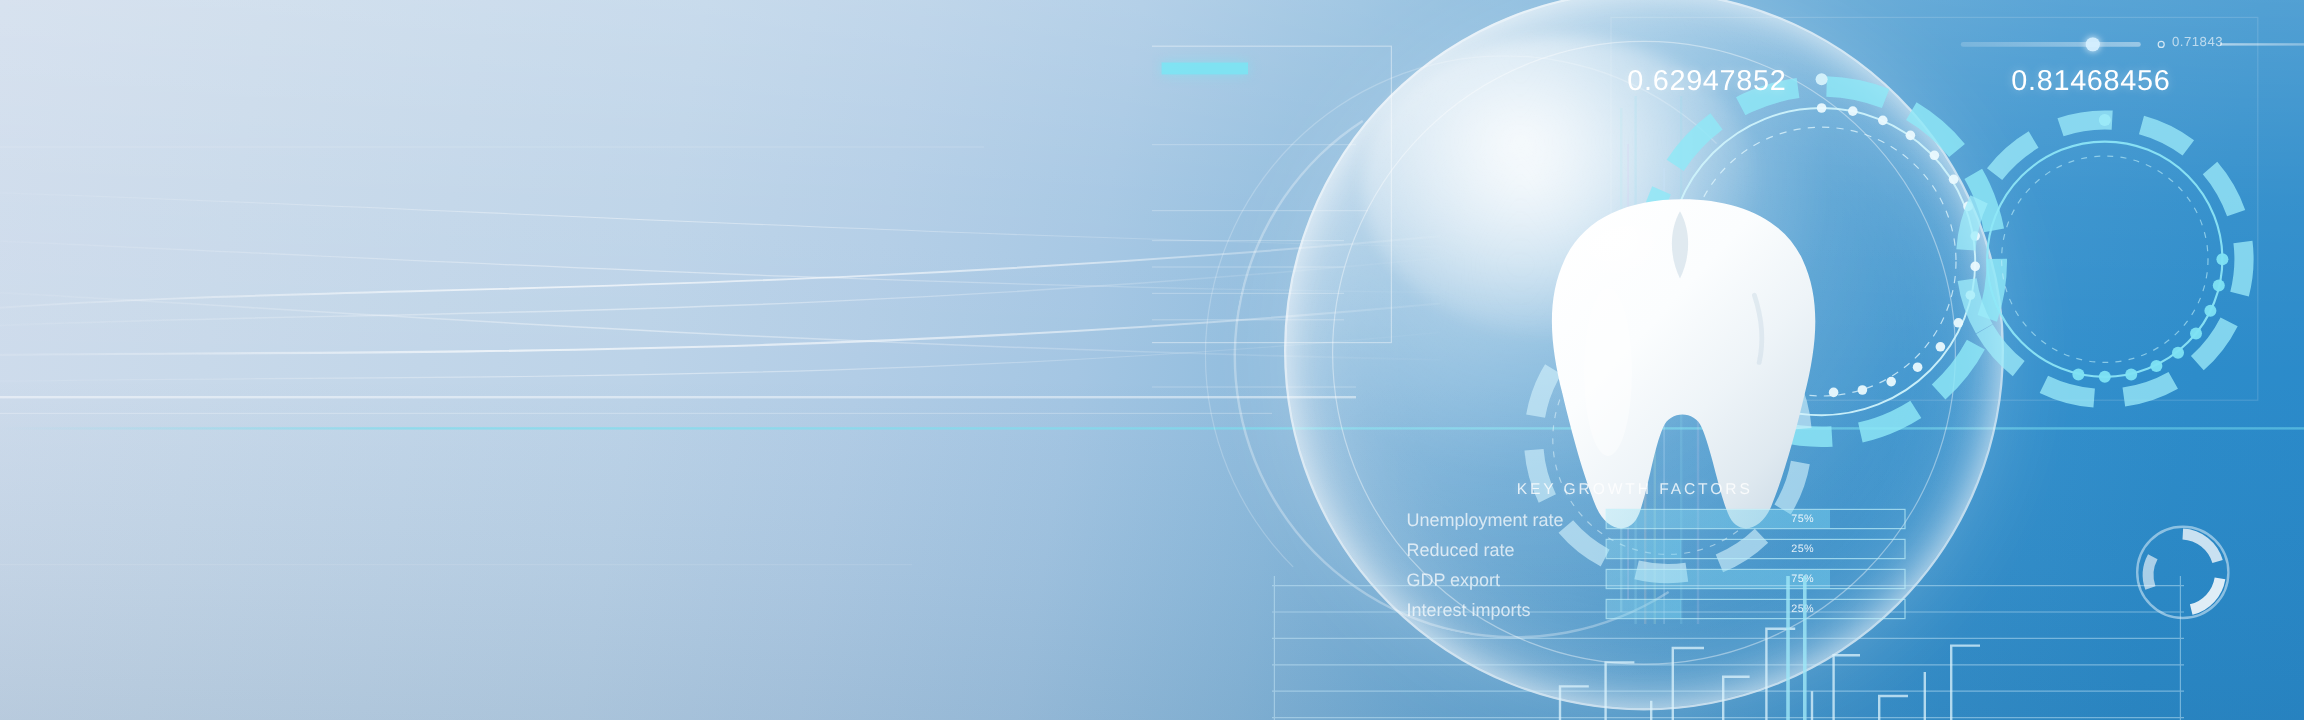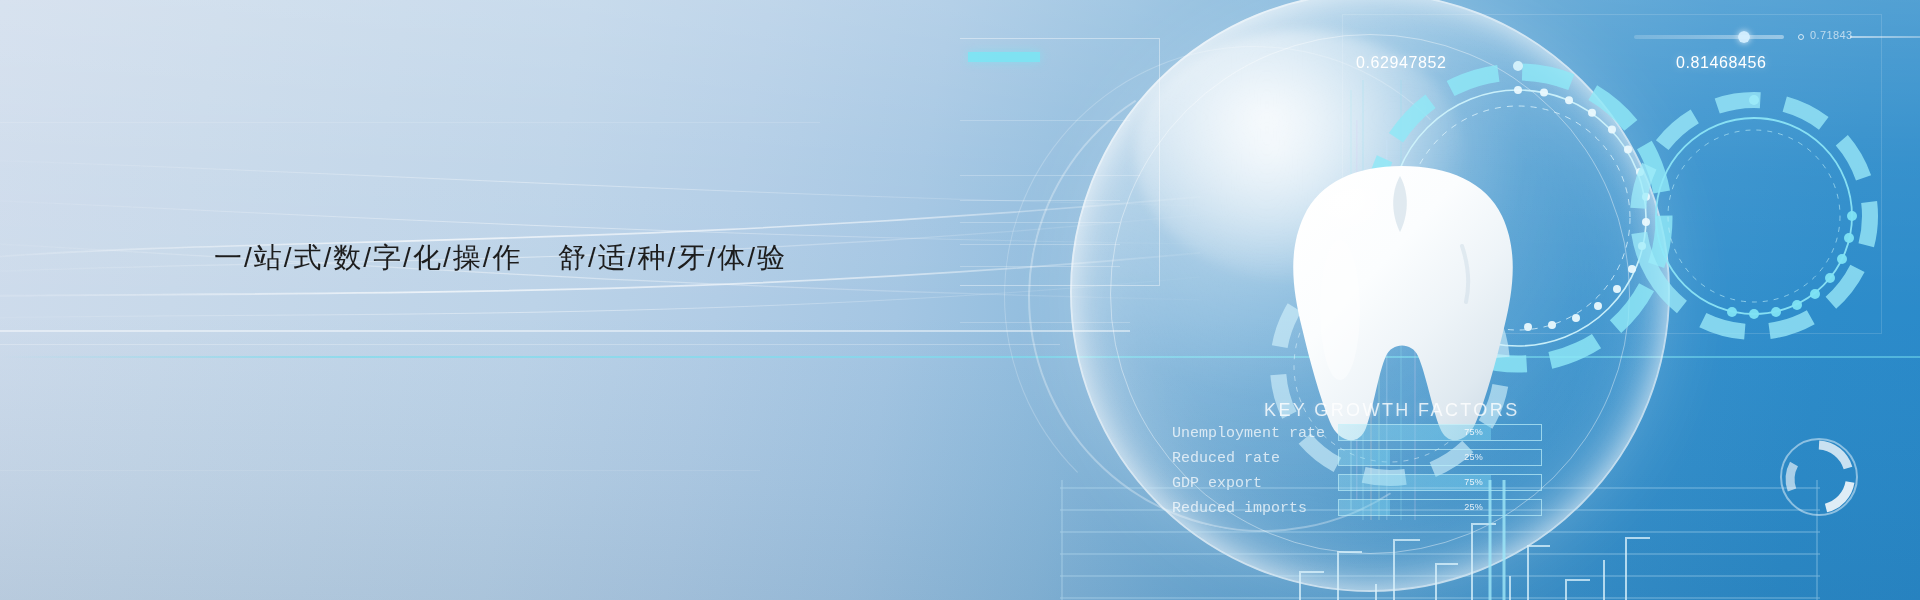--- a/index.html
+++ b/index.html
@@ -86,21 +86,21 @@
   .hudrule.dim{background:rgba(255,255,255,.24);}
 
   
   .tooth{position:absolute;left:322px;top:160px;width:240px;height:290px;}
 
   
   .ringwrap{position:absolute;}
 
   
   .hudnum{
-    position:absolute;color:#ffffff;font-size:16px;letter-spacing:.6px;
+    position:absolute;color:#ffffff;font-size:24px;letter-spacing:.6px;
     font-family:"Liberation Sans","DejaVu Sans",sans-serif;font-weight:400;
     text-shadow:0 0 8px rgba(255,255,255,.35);
   }
 
   
   .slider{position:absolute;top:8px;right:36px;width:250px;height:12px;margin-top:23px;}
   .slider-track{position:absolute;left:0;top:4px;width:150px;height:4px;border-radius:2px;
     background:linear-gradient(90deg,rgba(255,255,255,.18),rgba(255,255,255,.42));}
   .slider-knob{position:absolute;left:104px;top:0;width:12px;height:12px;border-radius:50%;
     background:rgba(215,240,255,.95);box-shadow:0 0 6px rgba(255,255,255,.8);}
@@ -111,32 +111,32 @@
   .slider-tail{position:absolute;left:216px;top:5px;width:180px;height:2px;
     background:linear-gradient(90deg,rgba(255,255,255,.55),rgba(255,255,255,0));}
 
   
   .cyantab{position:absolute;left:8px;top:52px;width:72px;height:10px;
     background:rgba(120,230,245,.85);box-shadow:0 0 10px rgba(120,230,245,.6);}
 
   
   .kgf{position:absolute;left:212px;top:424px;width:420px;color:#fff;}
   .kgf-title{
-    position:absolute;left:92px;top:-24px;font-size:18px;letter-spacing:2.4px;
+    position:absolute;left:92px;top:-24px;font-size:13px;letter-spacing:2.4px;
     color:rgba(255,255,255,.80);font-family:"Liberation Sans",sans-serif;
     text-shadow:0 0 6px rgba(255,255,255,.25);
   }
   .kgf-row{position:relative;height:20px;margin-bottom:5px;}
   .kgf-label{
     position:absolute;left:0;top:1px;width:160px;text-align:left;
-    font-size:15px;color:rgba(255,255,255,.72);font-family:Liberation Mono, monospace;
+    font-size:15px;color:rgba(255,255,255,.72);font-family:Liberation Sans, sans-serif;
     white-space:nowrap;
   }
   .kgf-bar{
-    position:absolute;left:166px;top:0;width:204px;height:17px;
+    position:absolute;left:166px;top:0;width:250px;height:17px;
     border:1px solid rgba(190,240,250,.70);
   }
   .kgf-fill{
     position:absolute;left:0;top:0;height:100%;
     background:linear-gradient(90deg,rgba(150,225,245,.32),rgba(120,210,240,.48));
   }
   .kgf-pct{
     position:absolute;top:2px;font-size:9px;color:rgba(255,255,255,.85);
     font-family:"Liberation Sans",sans-serif;letter-spacing:.3px;
   }
@@ -179,25 +179,20 @@
     <path d="M-20,160 C 340,172 740,196 1210,206" fill="none" stroke="url(#wg2)" stroke-width="0.9"></path>
   </svg>
 
   <div class="streak thick" style="left:0;top:330px;width:1130px;opacity:.85;"></div>
   <div class="streak" style="left:0;top:344px;width:1060px;opacity:.55;"></div>
   <div class="cyanline" style="left:0;top:356px;width:1920px;opacity:.55;"></div>
   <div class="streak" style="left:0;top:122px;width:820px;opacity:.30;"></div>
   <div class="streak" style="left:0;top:470px;width:760px;opacity:.22;"></div>
 
   <div class="textblock">
-    <div class="subtitle">
-      <span>一/站/式/数/字/化/操/作</span>
-      <span class="sp"></span>
-      <span>舒/适/种/牙/体/验</span>
-    </div>
   </div>
 
   <div class="scene">
 
     <div class="hudbox" style="left:-40px;top:38px;width:240px;height:248px;"></div>
     <div class="hudrule" style="left:-80px;top:120px;width:250px;opacity:.55;"></div>
     <div class="hudrule dim" style="left:-60px;top:175px;width:240px;"></div>
     <div class="hudrule dim" style="left:-70px;top:200px;width:230px;"></div>
     <div class="hudrule dim" style="left:-70px;top:222px;width:230px;"></div>
     <div class="hudrule dim" style="left:-70px;top:244px;width:230px;"></div>
@@ -347,21 +342,21 @@
       <div class="kgf-row">
         <div class="kgf-label">GDP export</div>
         <div class="kgf-bar">
           <div class="kgf-fill" style="width:75%;"></div>
           <div class="kgf-pct" style="left:62%;">75%</div>
         </div>
       </div>
 
 
       <div class="kgf-row">
-        <div class="kgf-label">Reduced imports</div>
+        <div class="kgf-label">Interest imports</div>
         <div class="kgf-bar">
           <div class="kgf-fill" style="width:25%;"></div>
           <div class="kgf-pct" style="left:62%;">25%</div>
         </div>
       </div>
     </div>
 
     <svg class="botgrid" viewBox="0 0 760 120" preserveAspectRatio="none">
       <g stroke="#cfeefb" stroke-width="1" opacity=".45" fill="none">
         <line x1="0" y1="8" x2="760" y2="8"></line>

